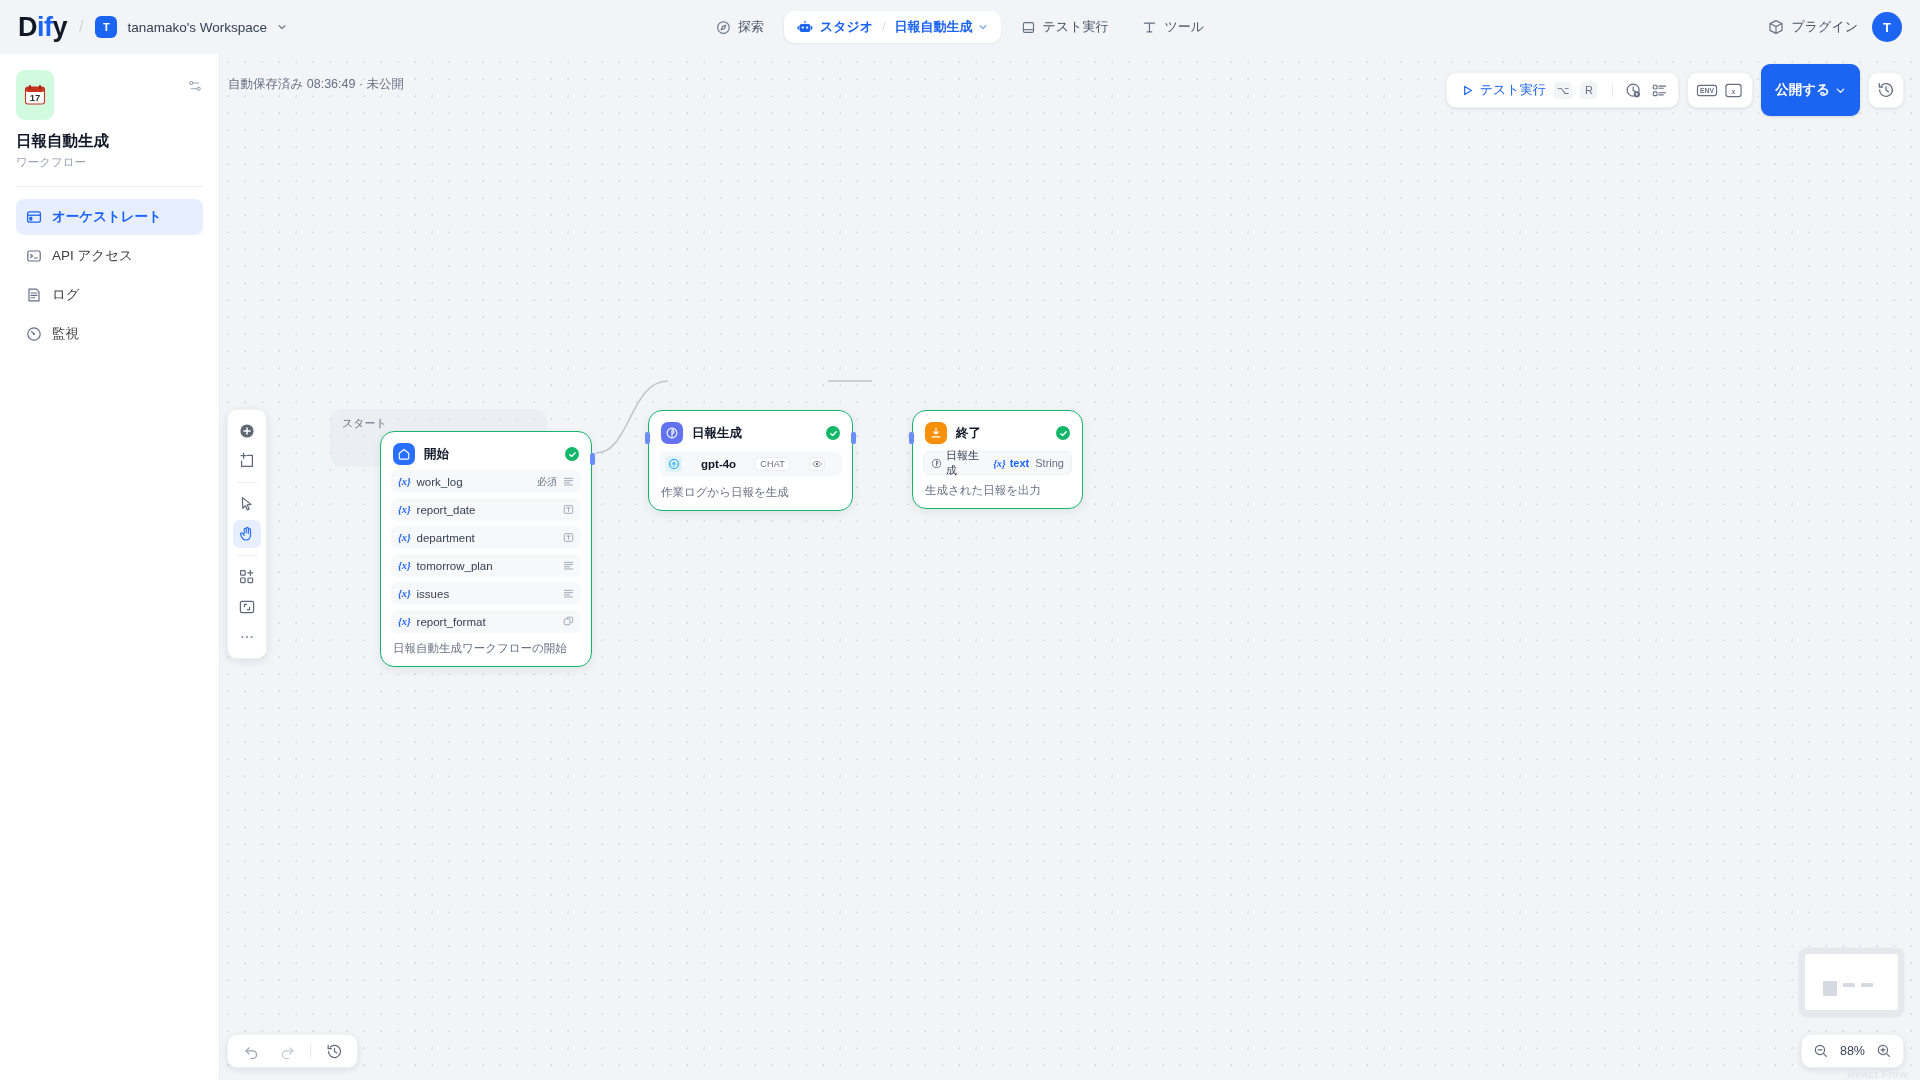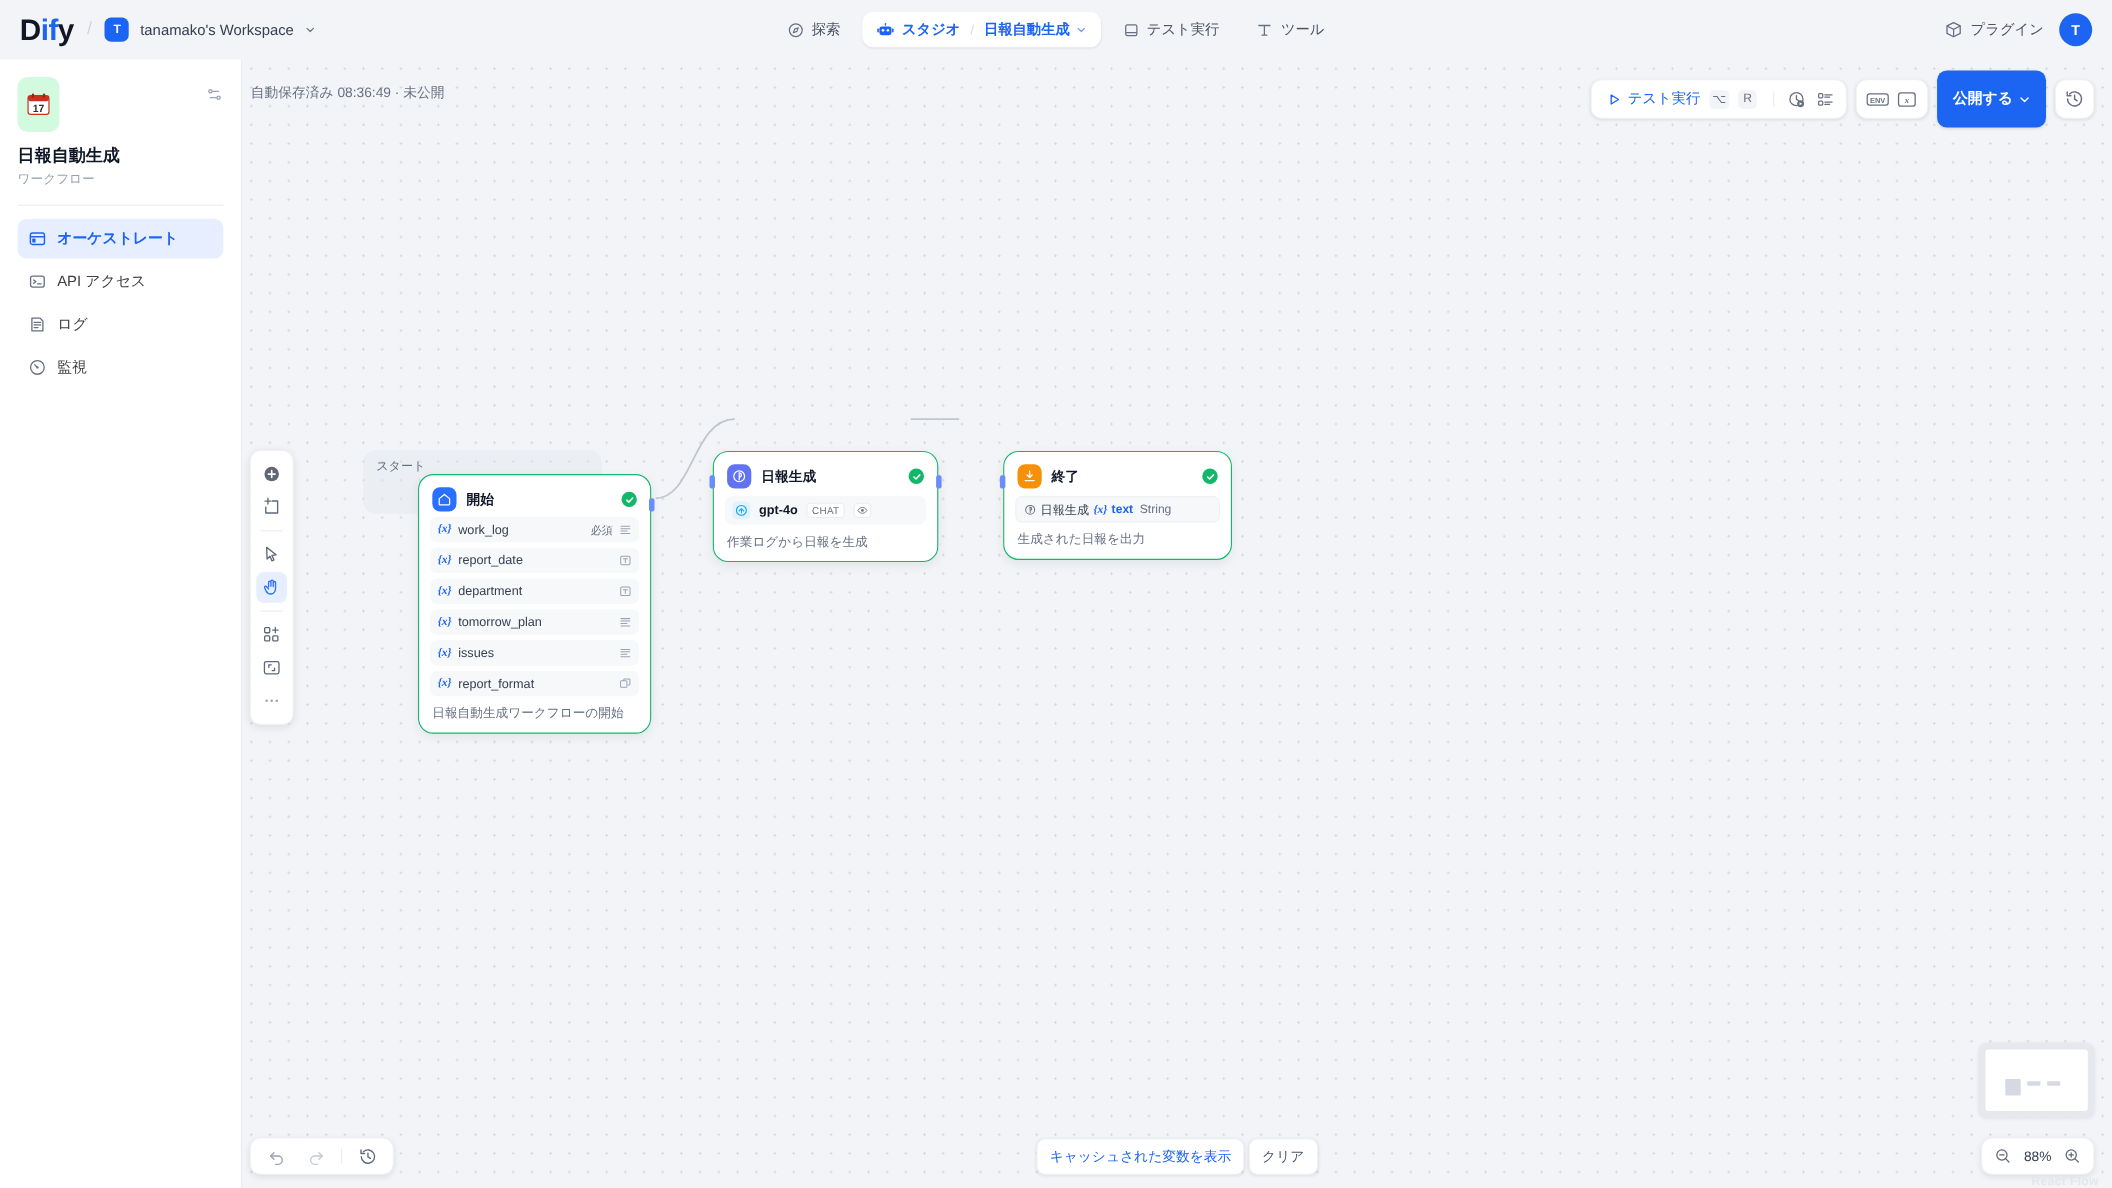--- a/index.html
+++ b/index.html
@@ -168,21 +168,21 @@
   .var-row {
     display: flex; align-items: center; gap: 6px;
     background: #f7f8fa; border-radius: 6px;
     padding: 4px 7px; margin-top: 5px; height: 23px;
   }
   .var-x { color: #1c64f2; font-size: 10.5px; font-weight: 700; font-style: italic; font-family: "Liberation Serif", serif; flex: none;}
   .var-name { font-size: 11.5px; color: #354052; flex: 1; }
   .var-req { font-size: 10px; color: #676f83; }
   .node-desc { font-size: 11.5px; color: #676f83; padding: 8px 2px 10px 2px; }
   .model-row {
-    display: flex; align-items: center; gap: 8px;
+    display: flex; align-items: center; gap: 19px;
     background: #f7f8fa; border-radius: 7px; padding: 5px 7px; margin-top: 7px; height: 26px;
   }
   .model-ico { width: 16px; height: 16px; border-radius: 4px; background: #e0f2fe; display:flex; align-items:center; justify-content:center; flex:none;}
   .model-name { font-size: 11.5px; font-weight: 700; color: #101828; }
   .chat-tag {
     font-size: 9px; color: #676f83; background: #fff; border: 1px solid #eaecf0;
     border-radius: 4px; padding: 1px 4px; letter-spacing: 0.3px;
   }
   .eye-tag { width: 16px; height: 14px; background: #fff; border: 1px solid #eaecf0; border-radius: 4px; display:flex; align-items:center; justify-content:center;}
   .out-row {
@@ -627,21 +627,21 @@
               </svg>
           </span>
         </div>
 
         <div class="node-desc">作業ログから日報を生成</div>
       </div>
       <div class="port" style="left:-3px; top:22px;"></div>
       <div class="port" style="right:-3px; top:22px;"></div>
     </div>
 
-    <div class="node-wrap" style="left:692px; top:356px; width:208px;">
+    <div class="node-wrap" style="left:692px; top:356px; width:171px;">
       <div class="node">
         <div class="node-head">
           <div class="node-ico" style="background:#f79009;">
             <svg width="14" height="14" viewBox="0 0 16 16">
                 <path d="M8 2.6v6.6M5.4 6.6 8 9.2l2.6-2.6" stroke="#fff" stroke-width="1.3" fill="none" stroke-linecap="round" stroke-linejoin="round"></path>
                 <path d="M3.4 12.4h9.2" stroke="#fff" stroke-width="1.3" stroke-linecap="round"></path>
               </svg>
           </div>
           <div class="node-title">終了</div>
           <div class="check">
@@ -686,24 +686,20 @@
       <div class="bb-sep"></div>
       <div class="icon-btn">
         <svg width="17" height="17" viewBox="0 0 18 18">
             <path d="M2.6 9a6.4 6.4 0 1 0 1.9-4.6" stroke="#5f6877" stroke-width="1.3" fill="none" stroke-linecap="round"></path>
             <path d="M2.3 2.6v3.4h3.4" stroke="#5f6877" stroke-width="1.3" fill="none" stroke-linecap="round" stroke-linejoin="round"></path>
             <path d="M9 5.6v3.6l2.4 1.4" stroke="#5f6877" stroke-width="1.3" fill="none" stroke-linecap="round"></path>
           </svg>
       </div>
     </div>
 
-    <div class="bottom-center">
-      <div class="chip primary">キャッシュされた変数を表示</div>
-      <div class="chip secondary">クリア</div>
-    </div>
 
     <div class="minimap">
       <div class="minimap-inner">
         <div class="mm-node" style="left:18px; top:27px; width:14px; height:15px;"></div>
         <div class="mm-node" style="left:38px; top:29px; width:12px; height:4px;"></div>
         <div class="mm-node" style="left:56px; top:29px; width:12px; height:4px;"></div>
       </div>
     </div>
 
     <div class="zoom-bar">

